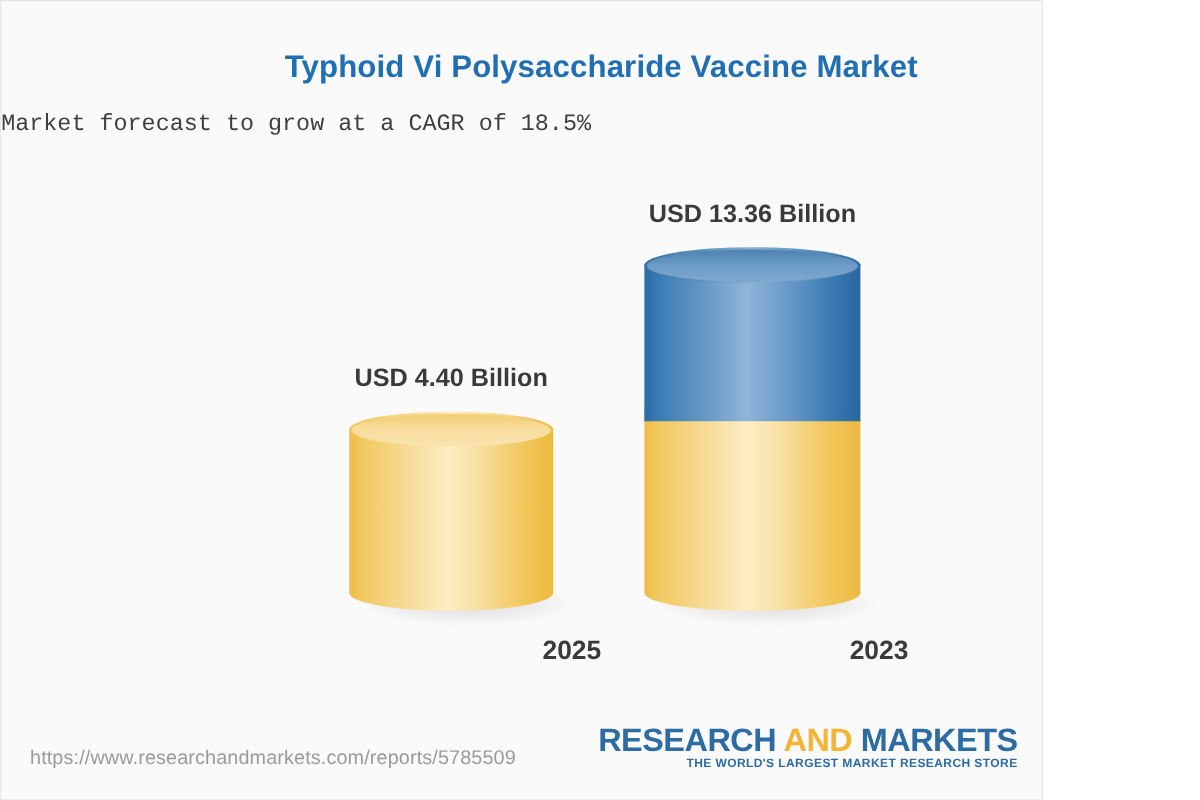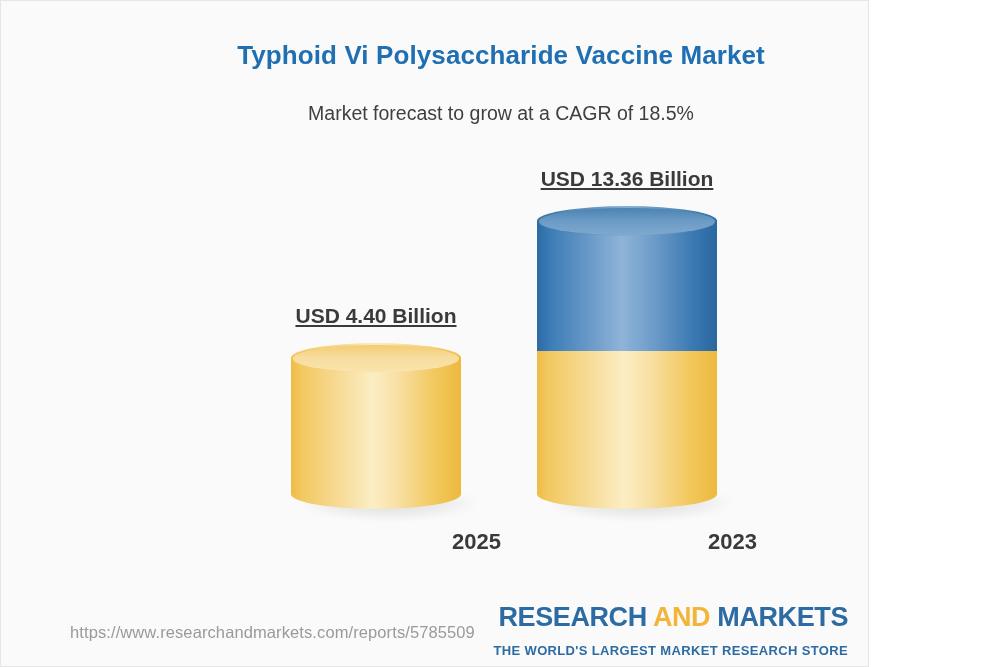--- a/index.html
+++ b/index.html
@@ -28,26 +28,26 @@
     width: 1000px;
     text-align: center;
     font-size: 26px;
     font-weight: bold;
     color: #1f6fb2;
     letter-spacing: 0.1px;
   }
   #chart-subtitle {
     position: absolute;
     left: 0;
-    top: 101px;
+    top: 91px;
     width: 1000px;
-    text-align: center;
     font-size: 19.5px;
     font-weight: normal;
     color: #3f3f41;
+    font-family: Liberation Mono, monospace;
   }
 
   
   #plot {
     position: absolute;
     left: 0;
     top: 0;
     width: 1000px;
     height: 600px;
   }
@@ -56,21 +56,20 @@
     position: absolute;
   }
 
   .value-label {
     position: absolute;
     text-align: center;
     font-size: 21px;
     font-weight: bold;
     color: #3a3a3c;
     white-space: nowrap;
-    text-decoration: underline;
   }
 
   .year-label {
     position: absolute;
     text-align: right;
     font-size: 22px;
     font-weight: bold;
     color: #3a3a3c;
     white-space: nowrap;
   }
@@ -153,45 +152,44 @@
   }
 
   
   #footer-url {
     position: absolute;
     left: 24px;
     top: 622px;
     font-size: 16.5px;
     color: #9a9a9e;
     letter-spacing: 0.1px;
-    margin-left: 45px;
   }
   #brand-logo {
     position: absolute;
     right: 20px;
     top: 602px;
     text-align: right;
   }
   #brand-wordmark {
     font-size: 27px;
     font-weight: bold;
     color: #2d6ba3;
     letter-spacing: -0.4px;
     line-height: 1.05;
     margin-left: 28px;
   }
   #brand-wordmark .brand-and {
     color: #f2b538;
   }
   #brand-tagline {
-    font-size: 13px;
+    font-size: 10px;
     font-weight: bold;
     color: #2d6ba3;
     letter-spacing: 0.35px;
-    margin-top: 12px;
+    margin-top: 0;
   }
 </style>
 </head>
 <body>
 
 <div id="canvas">
 
   <div id="chart-title">Typhoid Vi Polysaccharide Vaccine Market</div>
 
   <div id="chart-subtitle">Market forecast to grow at a CAGR of 18.5%</div>

